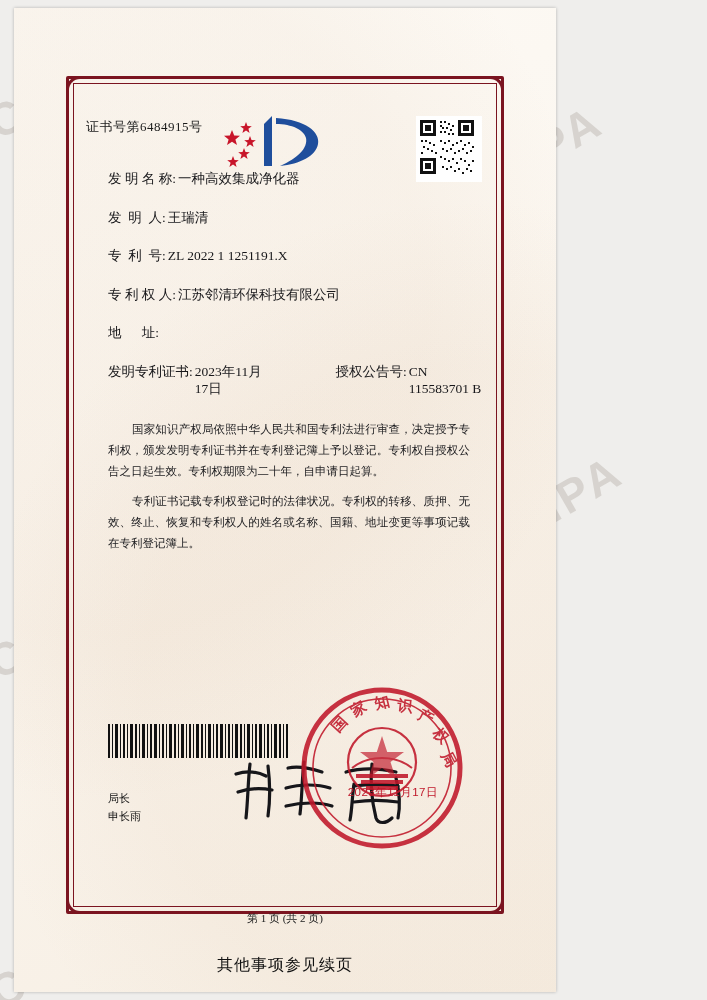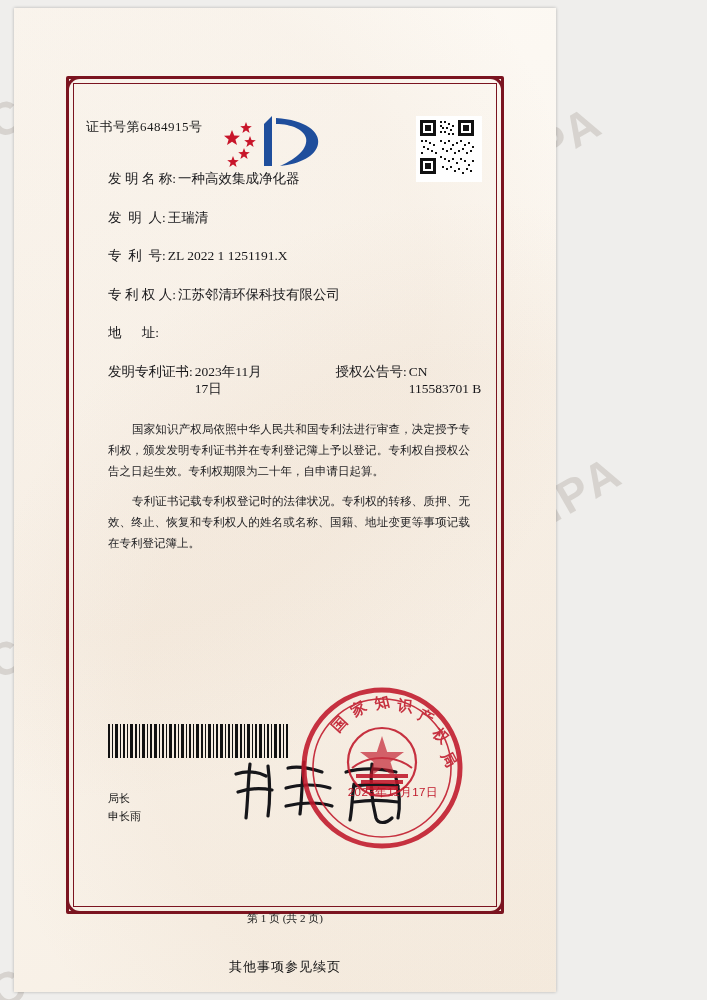--- a/index.html
+++ b/index.html
@@ -122,21 +122,21 @@
     font-family:"Liberation Sans","DejaVu Sans",sans-serif;
   }
 
   .page-no{
     position:absolute;left:0;right:0;bottom:-30px;text-align:center;
     font-size:11px;color:#222;
   }
 
   .footer-note{
     position:absolute;left:0;right:0;bottom:16px;text-align:center;
-    font-size:13px;color:#111;letter-spacing:1px;
+    font-size:16px;color:#111;letter-spacing:1px;
   }
 </style>
 </head>
 <body>
 
 <div class="wm" style="left:-20px;top:60px;font-size:46px;">CNIPA</div>
 <div class="wm" style="left:215px;top:300px;font-size:46px;">CNIPA</div>
 <div class="wm" style="left:450px;top:130px;font-size:46px;">CNIPA</div>
 <div class="wm" style="left:470px;top:480px;font-size:46px;">CNIPA</div>
 <div class="wm" style="left:-20px;top:600px;font-size:46px;">CNIPA</div>

